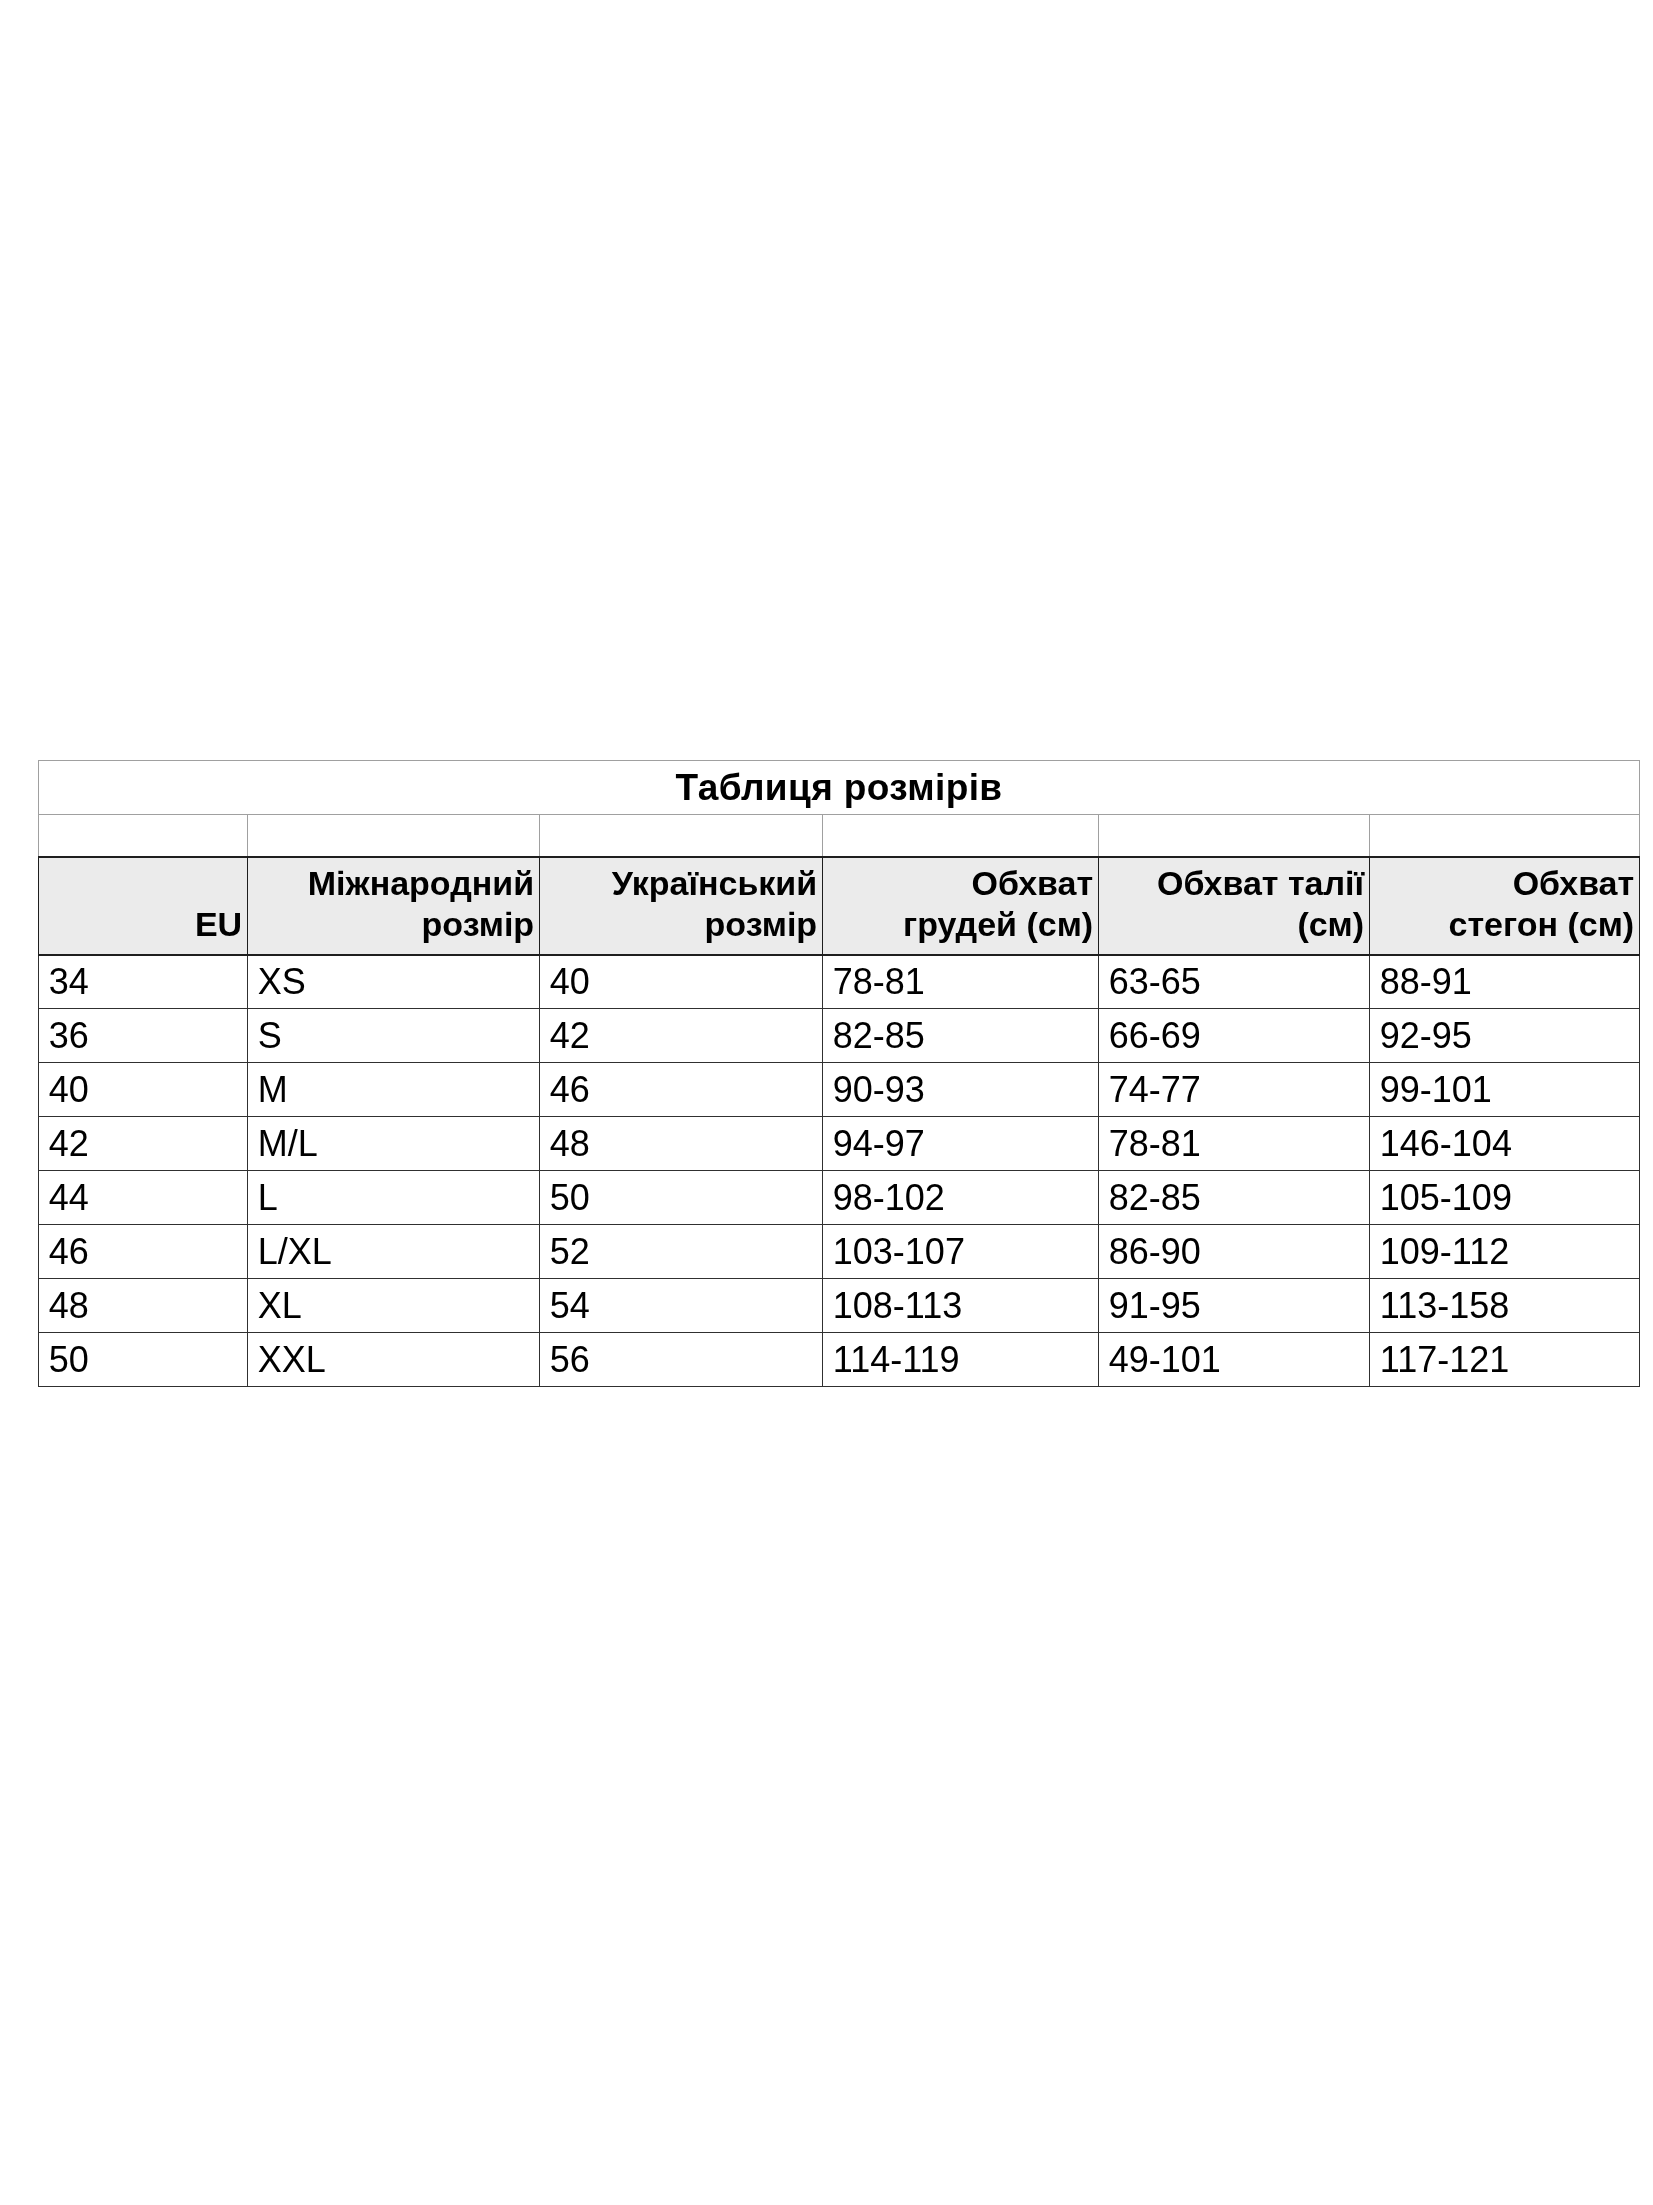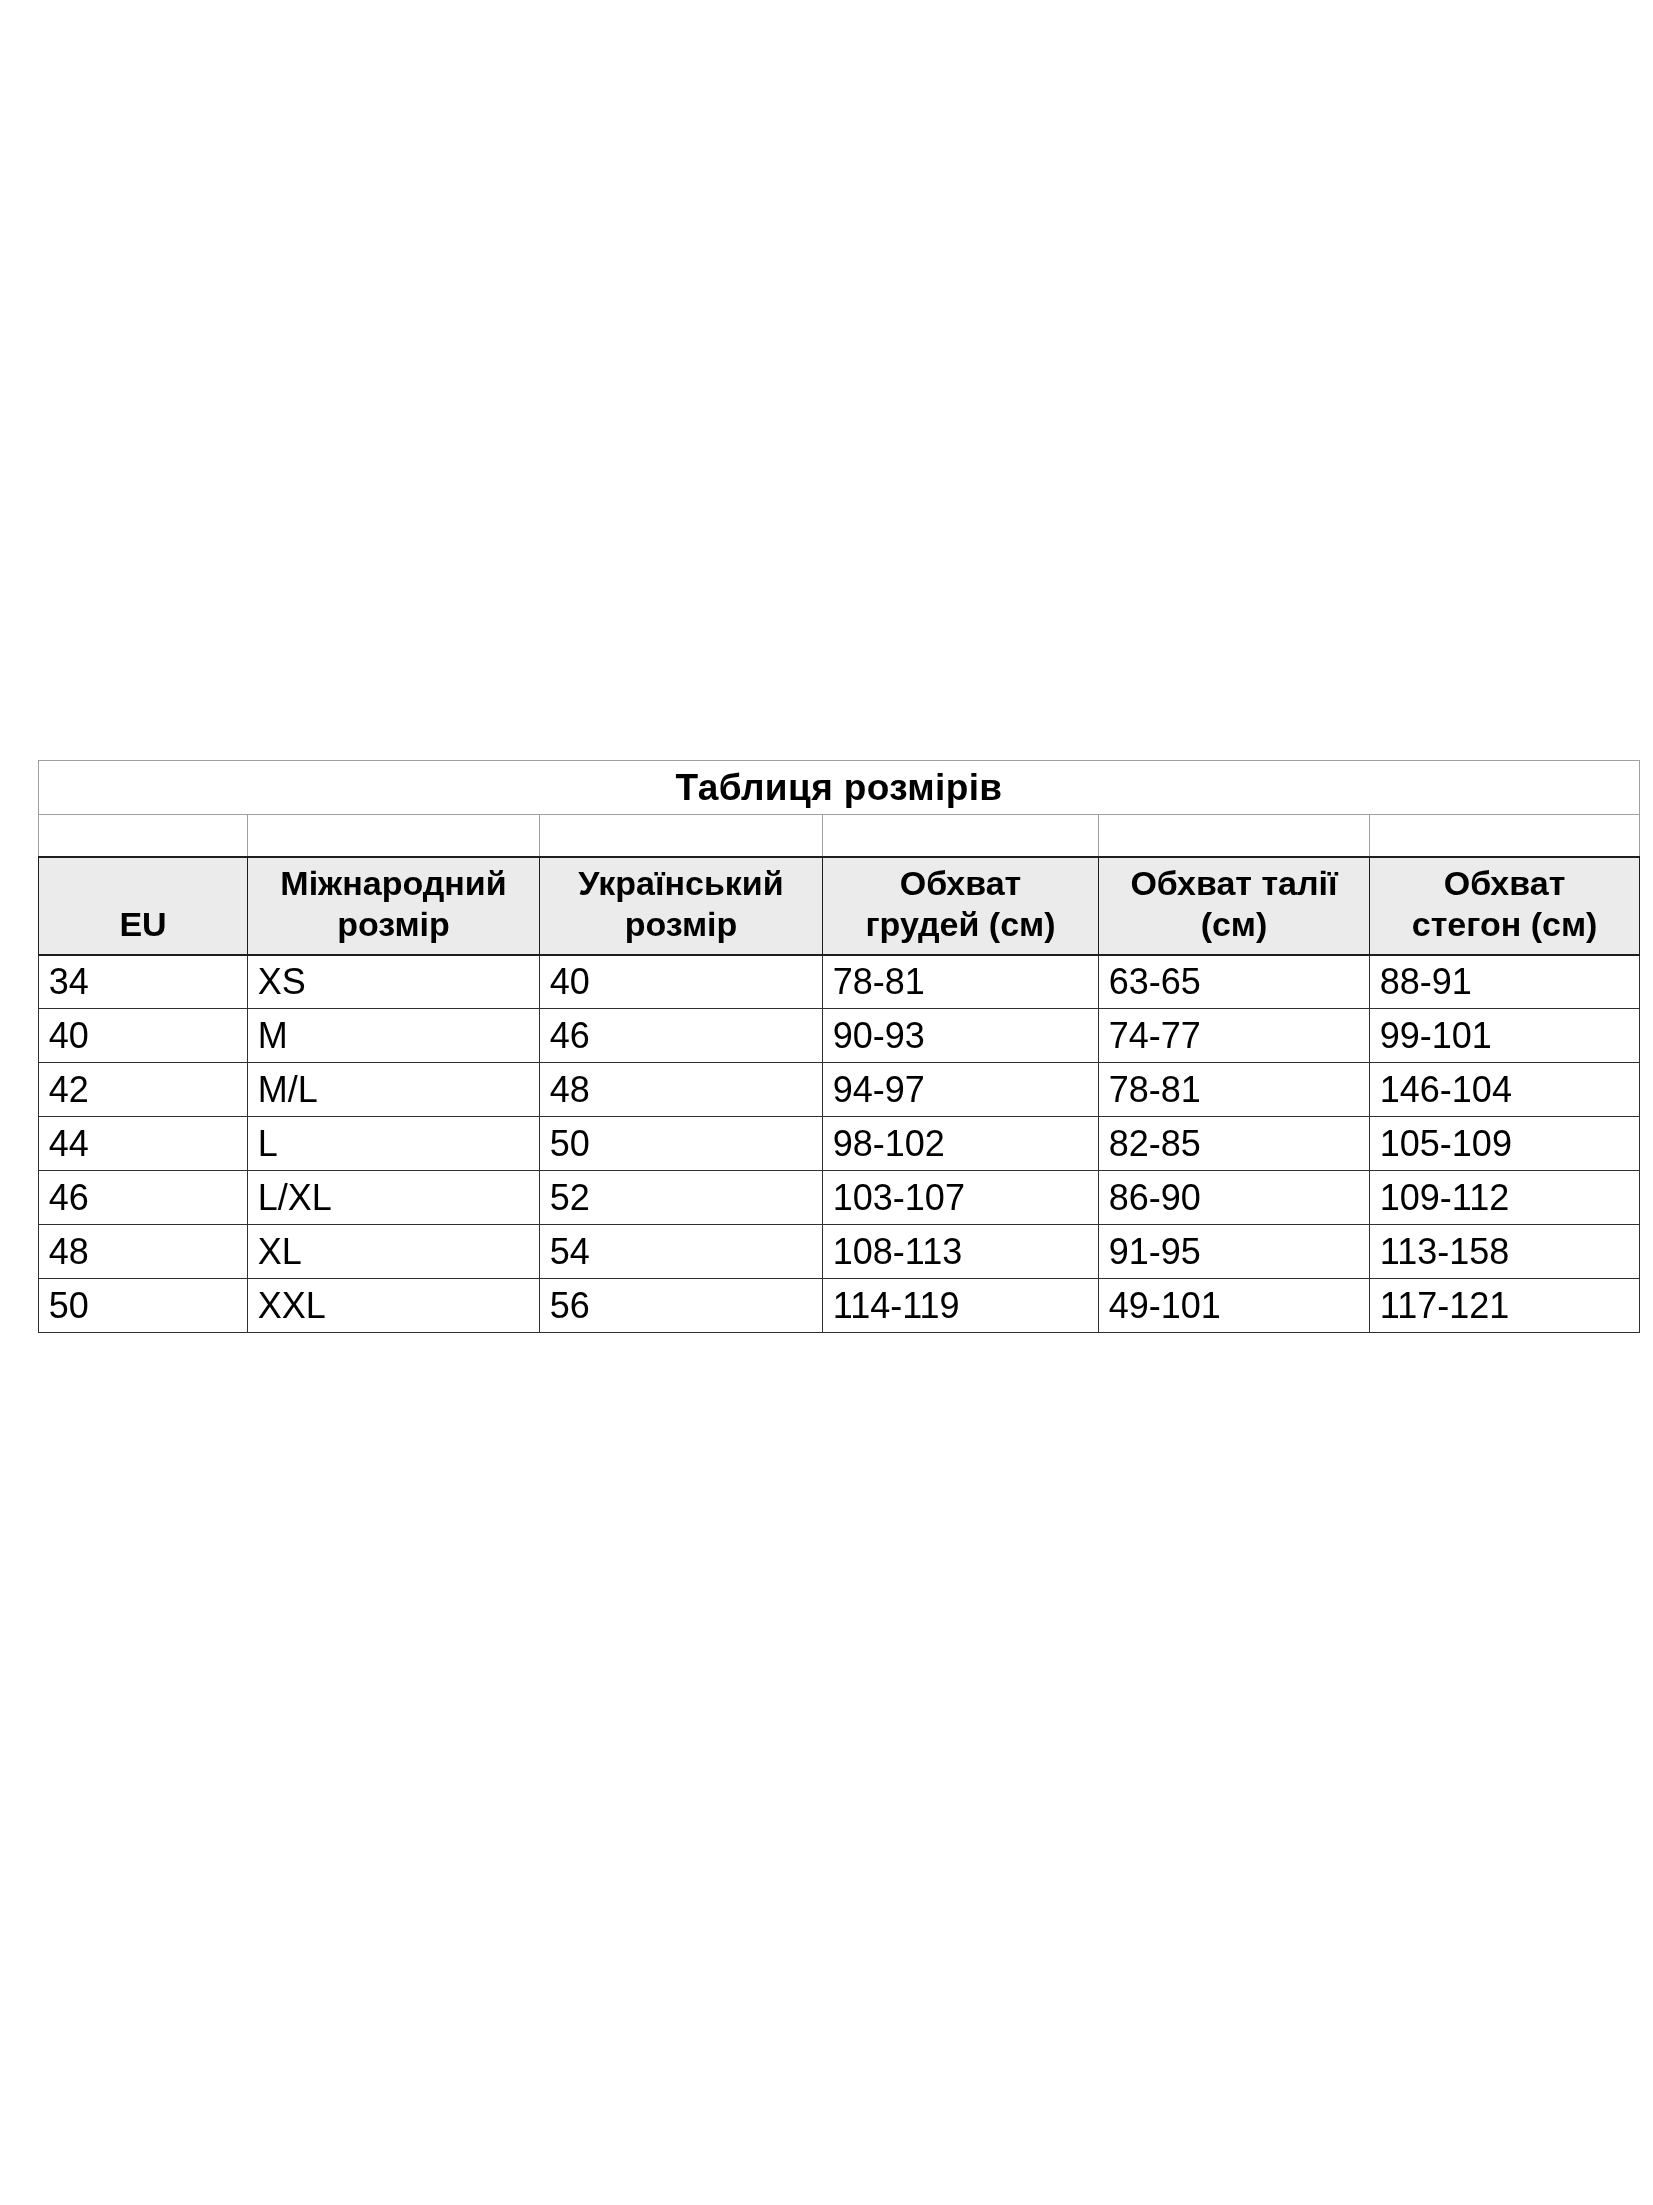--- a/index.html
+++ b/index.html
@@ -38,21 +38,21 @@
     border: 0.8px solid var(--border-thin, #a0a0a0);
   }
 
   
   .header-row td {
     height: 98px;
     background: var(--header-bg, #ebebeb);
     border: 1.6px solid var(--border-dark, #1e1e1e);
     border-top-width: 2.5px;
     border-bottom-width: 2.5px;
-    text-align: center;
+    text-align: right;
     vertical-align: bottom;
     padding: 3.3px 4.9px 8.2px 4.9px;
     font-size: 34px;
     font-weight: bold;
     line-height: 41px;
     white-space: pre-line;
   }
 
   
   .data-row td {
@@ -111,20 +111,28 @@
 
   <tr class="data-row">
     <td>34</td>
     <td>XS</td>
     <td>40</td>
     <td>78-81</td>
     <td>63-65</td>
     <td>88-91</td>
   </tr>
 
+  <tr class="data-row">
+    <td>36</td>
+    <td>S</td>
+    <td>42</td>
+    <td>82-85</td>
+    <td>66-69</td>
+    <td>92-95</td>
+  </tr>
 
 
   <tr class="data-row">
     <td>40</td>
     <td>M</td>
     <td>46</td>
     <td>90-93</td>
     <td>74-77</td>
     <td>99-101</td>
   </tr>

